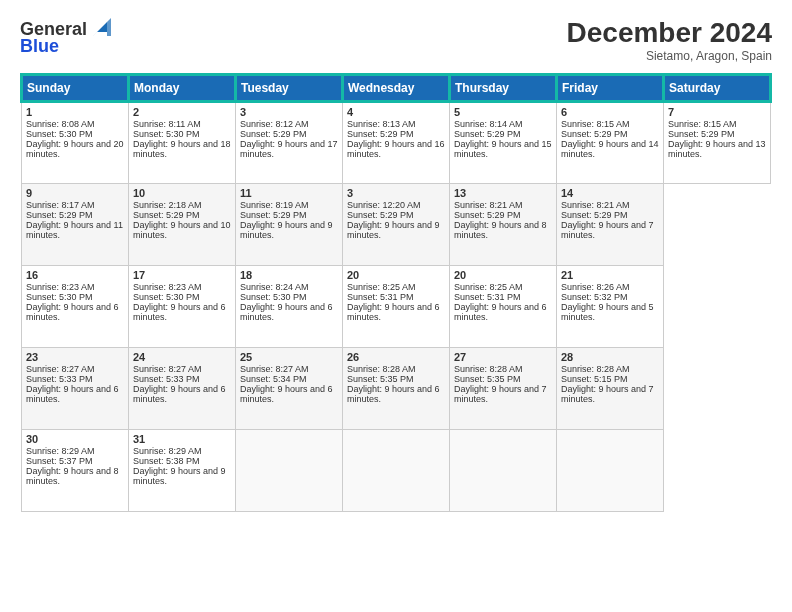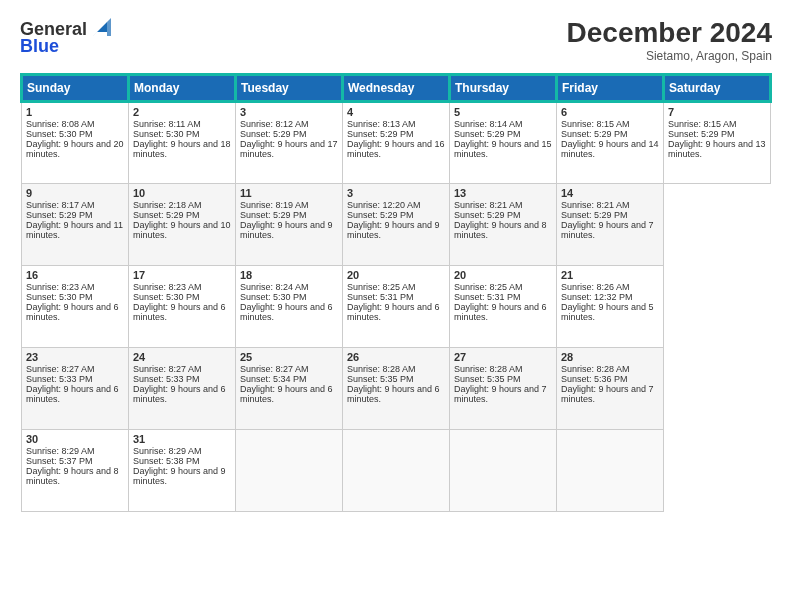--- a/index.html
+++ b/index.html
@@ -127,29 +127,29 @@
           <td><span class="day-num">3</span><span>Sunrise: 12:20 AM</span><br><span>Sunset: 5:29 PM</span><br><span>Daylight: 9 hours and 9 minutes.</span></td>
           <td><span class="day-num">13</span><span>Sunrise: 8:21 AM</span><br><span>Sunset: 5:29 PM</span><br><span>Daylight: 9 hours and 8 minutes.</span></td>
           <td><span class="day-num">14</span><span>Sunrise: 8:21 AM</span><br><span>Sunset: 5:29 PM</span><br><span>Daylight: 9 hours and 7 minutes.</span></td>
         </tr>
         <tr>
           <td><span class="day-num">16</span><span>Sunrise: 8:23 AM</span><br><span>Sunset: 5:30 PM</span><br><span>Daylight: 9 hours and 6 minutes.</span></td>
           <td><span class="day-num">17</span><span>Sunrise: 8:23 AM</span><br><span>Sunset: 5:30 PM</span><br><span>Daylight: 9 hours and 6 minutes.</span></td>
           <td><span class="day-num">18</span><span>Sunrise: 8:24 AM</span><br><span>Sunset: 5:30 PM</span><br><span>Daylight: 9 hours and 6 minutes.</span></td>
           <td><span class="day-num">20</span><span>Sunrise: 8:25 AM</span><br><span>Sunset: 5:31 PM</span><br><span>Daylight: 9 hours and 6 minutes.</span></td>
           <td><span class="day-num">20</span><span>Sunrise: 8:25 AM</span><br><span>Sunset: 5:31 PM</span><br><span>Daylight: 9 hours and 6 minutes.</span></td>
-          <td><span class="day-num">21</span><span>Sunrise: 8:26 AM</span><br><span>Sunset: 12:32 PM</span><br><span>Daylight: 9 hours and 5 minutes.</span></td>
+          <td><span class="day-num">21</span><span>Sunrise: 8:26 AM</span><br><span>Sunset: 5:32 PM</span><br><span>Daylight: 9 hours and 5 minutes.</span></td>
         </tr>
         <tr>
           <td><span class="day-num">23</span><span>Sunrise: 8:27 AM</span><br><span>Sunset: 5:33 PM</span><br><span>Daylight: 9 hours and 6 minutes.</span></td>
           <td><span class="day-num">24</span><span>Sunrise: 8:27 AM</span><br><span>Sunset: 5:33 PM</span><br><span>Daylight: 9 hours and 6 minutes.</span></td>
           <td><span class="day-num">25</span><span>Sunrise: 8:27 AM</span><br><span>Sunset: 5:34 PM</span><br><span>Daylight: 9 hours and 6 minutes.</span></td>
           <td><span class="day-num">26</span><span>Sunrise: 8:28 AM</span><br><span>Sunset: 5:35 PM</span><br><span>Daylight: 9 hours and 6 minutes.</span></td>
           <td><span class="day-num">27</span><span>Sunrise: 8:28 AM</span><br><span>Sunset: 5:35 PM</span><br><span>Daylight: 9 hours and 7 minutes.</span></td>
-          <td><span class="day-num">28</span><span>Sunrise: 8:28 AM</span><br><span>Sunset: 5:36 PM</span><br><span>Daylight: 9 hours and 7 minutes.</span></td>
+          <td><span class="day-num">28</span><span>Sunrise: 8:28 AM</span><br><span>Sunset: 5:15 PM</span><br><span>Daylight: 9 hours and 7 minutes.</span></td>
         </tr>
         <tr>
           <td><span class="day-num">30</span><span>Sunrise: 8:29 AM</span><br><span>Sunset: 5:37 PM</span><br><span>Daylight: 9 hours and 8 minutes.</span></td>
           <td><span class="day-num">31</span><span>Sunrise: 8:29 AM</span><br><span>Sunset: 5:38 PM</span><br><span>Daylight: 9 hours and 9 minutes.</span></td>
           <td class="empty-cell"></td>
           <td class="empty-cell"></td>
           <td class="empty-cell"></td>
           <td class="empty-cell"></td>
         </tr>
       </tbody>

